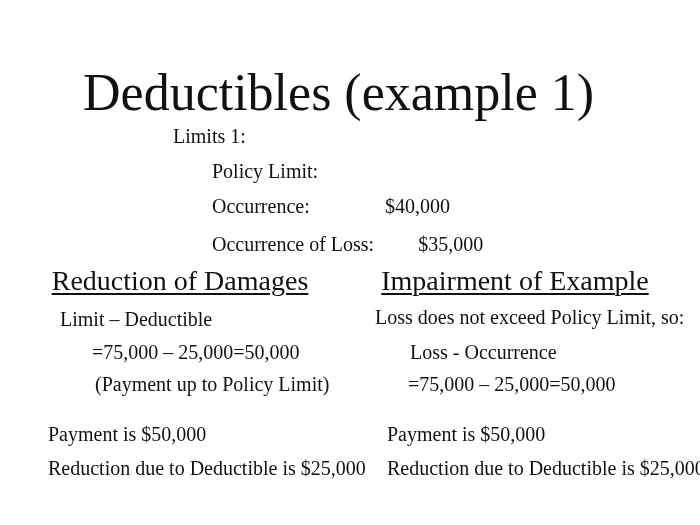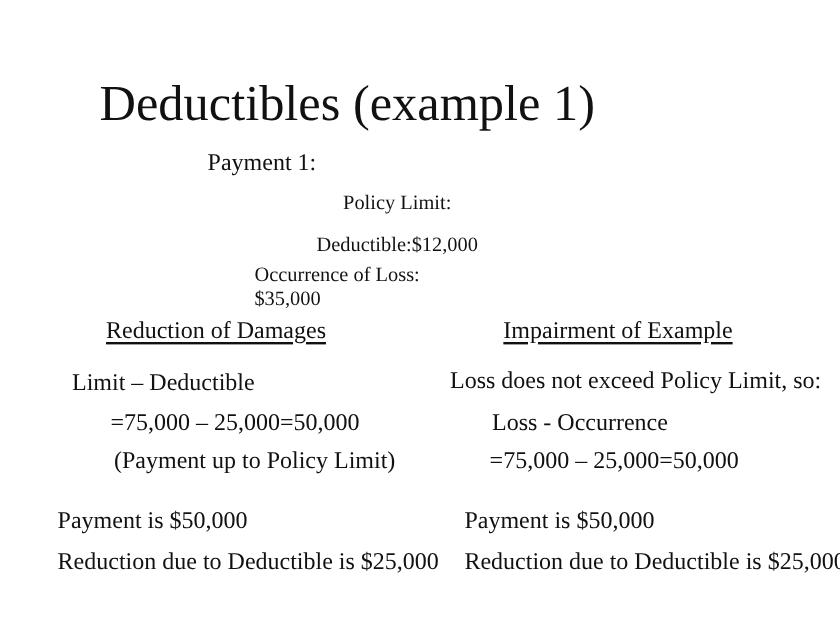--- a/index.html
+++ b/index.html
@@ -7,34 +7,34 @@
   body {
     position: relative;
     background: #ffffff;
     overflow: hidden;
     font-family: "Liberation Serif", "DejaVu Serif", serif;
     color: #111111;
     line-height: 1.2;
   }
   .abs { position: absolute; white-space: nowrap; }
 
-  .title { left: 83px; top: 62px; font-size: 42px; }
+  .title { left: 83px; top: 62px; font-size: 52px; }
 
   .ex-heading { left: 173px; top: 124px; font-size: 20px; }
 
   .ex-row {
-    left: 212px; width: 238px; font-size: 17px;
-    display: flex; justify-content: center;
+    left: 212px; width: 238px; font-size: 20px;
+    display: flex; justify-content: space-between; gap: 44px;
   }
   .ex-row.r0 { top: 159px; }
   .ex-row.r1 { top: 194px; }
-  .ex-row.r2 { top: 219px; flex-direction: column; }
+  .ex-row.r2 { top: 232px; }
 
   .col-heading {
-    top: 264px; width: 280px; font-size: 20px; text-align: center;
+    top: 264px; width: 280px; font-size: 28px; text-align: center;
     text-decoration: underline;
     text-underline-offset: 3px;
     text-decoration-thickness: 2px;
   }
   .col-heading.left  { left: 40px; }
   .col-heading.right { left: 375px; }
 
   .body-line { font-size: 20px; }
   .lline0 { left: 60px;  top: 307px; }
   .lline1 { left: 92px;  top: 340px; }
@@ -46,28 +46,28 @@
   .lres0 { left: 48px;  top: 422px; }
   .lres1 { left: 48px;  top: 456px; }
   .rres0 { left: 387px; top: 422px; }
   .rres1 { left: 387px; top: 456px; }
 </style>
 </head>
 <body>
 
 <div class="abs title">Deductibles (example 1)</div>
 
-<div class="abs ex-heading">Payment 1:</div>
+<div class="abs ex-heading">Limits 1:</div>
 
 <div class="abs ex-row r0">
   <span>Policy Limit:</span>
 </div>
 <div class="abs ex-row r1">
-  <span>Deductible:</span>
-  <span>$12,000</span>
+  <span>Occurrence:</span>
+  <span>$40,000</span>
 </div>
 <div class="abs ex-row r2">
   <span>Occurrence of Loss:</span>
   <span>$35,000</span>
 </div>
 
 <div class="abs col-heading left">Reduction of Damages</div>
 <div class="abs col-heading right">Impairment of Example</div>
 
 <div class="abs body-line lline0">Limit – Deductible</div>

